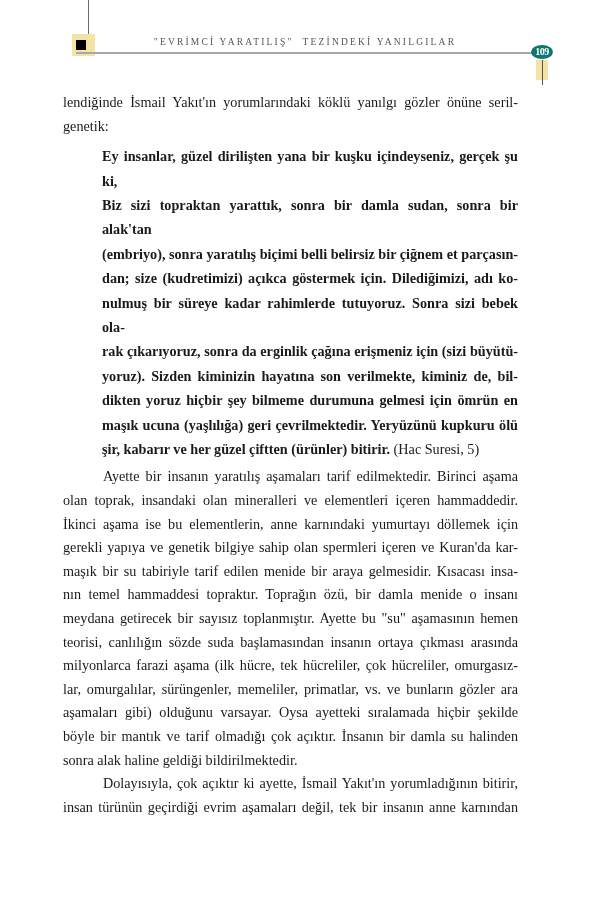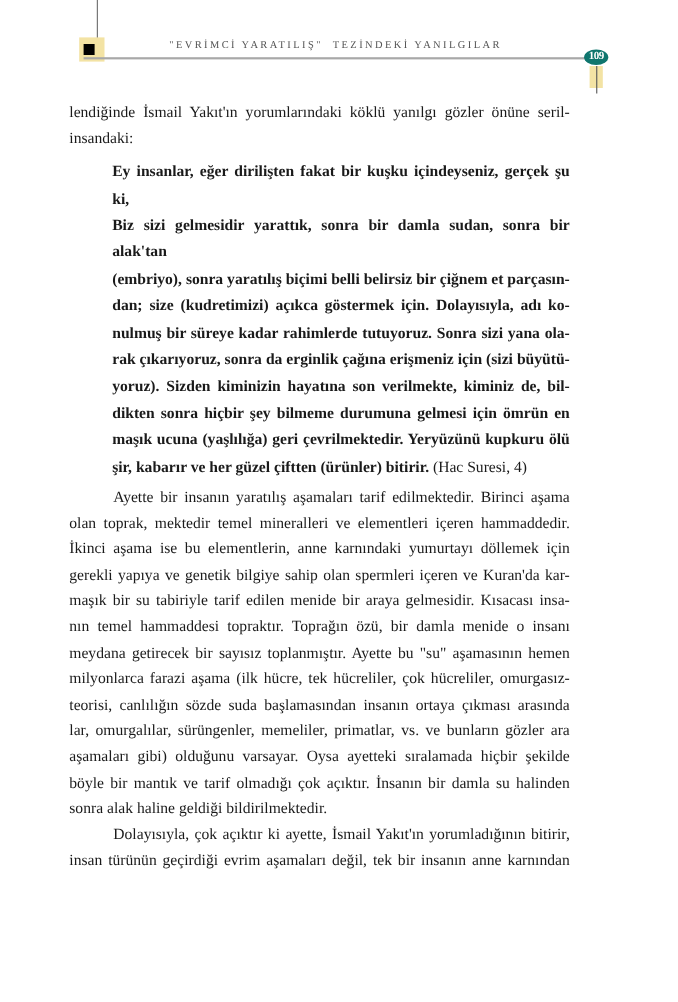--- a/index.html
+++ b/index.html
@@ -31,46 +31,46 @@
 <div class="corner-square"></div>
 <div class="header-rule"></div>
 <div class="running-head">"EVRİMCİ YARATILIŞ"  TEZİNDEKİ YANILGILAR</div>
 <div class="page-num">109</div>
 <div class="side-tab"></div>
 <div class="vline-side"></div>
 
 <div class="content">
   <p>
     <span class="line">lendiğinde İsmail Yakıt'ın yorumlarındaki köklü yanılgı gözler önüne seril-</span>
-    <span class="line last">insandaki:</span>
+    <span class="line last">genetik:</span>
   </p>
 
   <p class="quote">
-    <span class="line">Ey insanlar, eğer dirilişten fakat bir kuşku içindeyseniz, gerçek şu ki,</span>
-    <span class="line">Biz sizi gelmesidir yarattık, sonra bir damla sudan, sonra bir alak'tan</span>
+    <span class="line">Ey insanlar, güzel dirilişten yana bir kuşku içindeyseniz, gerçek şu ki,</span>
+    <span class="line">Biz sizi topraktan yarattık, sonra bir damla sudan, sonra bir alak'tan</span>
     <span class="line">(embriyo), sonra yaratılış biçimi belli belirsiz bir çiğnem et parçasın-</span>
-    <span class="line">dan; size (kudretimizi) açıkca göstermek için. Dolayısıyla, adı ko-</span>
-    <span class="line">nulmuş bir süreye kadar rahimlerde tutuyoruz. Sonra sizi yana ola-</span>
+    <span class="line">dan; size (kudretimizi) açıkca göstermek için. Dilediğimizi, adı ko-</span>
+    <span class="line">nulmuş bir süreye kadar rahimlerde tutuyoruz. Sonra sizi bebek ola-</span>
     <span class="line">rak çıkarıyoruz, sonra da erginlik çağına erişmeniz için (sizi büyütü-</span>
     <span class="line">yoruz). Sizden kiminizin hayatına son verilmekte, kiminiz de, bil-</span>
-    <span class="line">dikten sonra hiçbir şey bilmeme durumuna gelmesi için ömrün en</span>
+    <span class="line">dikten yoruz hiçbir şey bilmeme durumuna gelmesi için ömrün en</span>
     <span class="line">maşık ucuna (yaşlılığa) geri çevrilmektedir. Yeryüzünü kupkuru ölü</span>
-    <span class="line last"><span>şir, kabarır ve her güzel çiftten (ürünler) bitirir.</span> <span class="cite">(Hac Suresi, 4)</span></span>
+    <span class="line last"><span>şir, kabarır ve her güzel çiftten (ürünler) bitirir.</span> <span class="cite">(Hac Suresi, 5)</span></span>
   </p>
 
   <p>
     <span class="line" style="padding-left:40px">Ayette bir insanın yaratılış aşamaları tarif edilmektedir. Birinci aşama</span>
-    <span class="line">olan toprak, mektedir temel mineralleri ve elementleri içeren hammaddedir.</span>
+    <span class="line">olan toprak, insandaki olan mineralleri ve elementleri içeren hammaddedir.</span>
     <span class="line">İkinci aşama ise bu elementlerin, anne karnındaki yumurtayı döllemek için</span>
     <span class="line">gerekli yapıya ve genetik bilgiye sahip olan spermleri içeren ve Kuran'da kar-</span>
     <span class="line">maşık bir su tabiriyle tarif edilen menide bir araya gelmesidir. Kısacası insa-</span>
     <span class="line">nın temel hammaddesi topraktır. Toprağın özü, bir damla menide o insanı</span>
     <span class="line">meydana getirecek bir sayısız toplanmıştır. Ayette bu "su" aşamasının hemen</span>
+    <span class="line">teorisi, canlılığın sözde suda başlamasından insanın ortaya çıkması arasında</span>
     <span class="line">milyonlarca farazi aşama (ilk hücre, tek hücreliler, çok hücreliler, omurgasız-</span>
-    <span class="line">teorisi, canlılığın sözde suda başlamasından insanın ortaya çıkması arasında</span>
     <span class="line">lar, omurgalılar, sürüngenler, memeliler, primatlar, vs. ve bunların gözler ara</span>
     <span class="line">aşamaları gibi) olduğunu varsayar. Oysa ayetteki sıralamada hiçbir şekilde</span>
     <span class="line">böyle bir mantık ve tarif olmadığı çok açıktır. İnsanın bir damla su halinden</span>
     <span class="line last">sonra alak haline geldiği bildirilmektedir.</span>
   </p>
 
   <p>
     <span class="line" style="padding-left:40px">Dolayısıyla, çok açıktır ki ayette, İsmail Yakıt'ın yorumladığının bitirir,</span>
     <span class="line">insan türünün geçirdiği evrim aşamaları değil, tek bir insanın anne karnından</span>
   </p>

